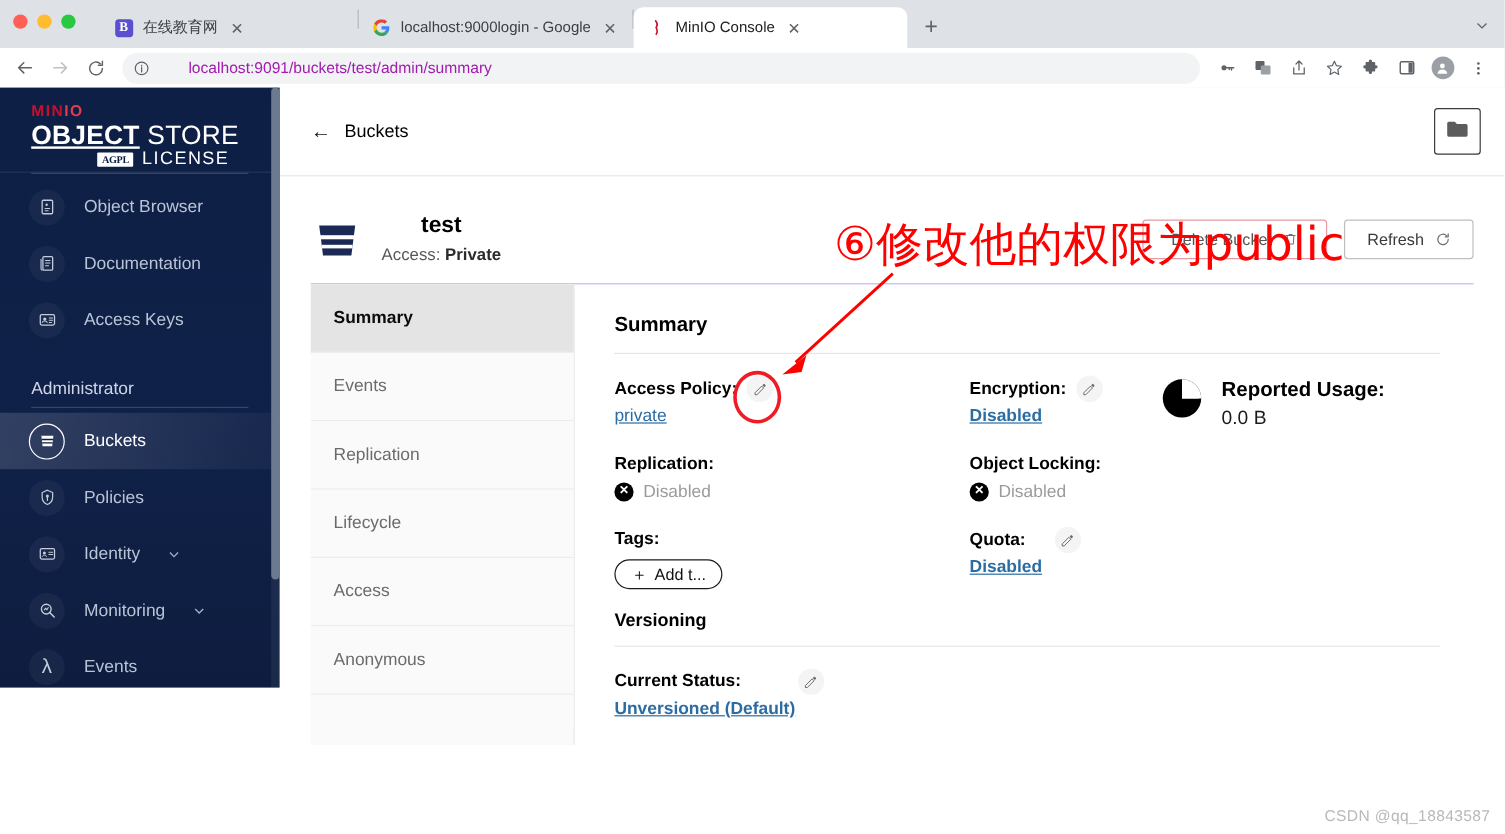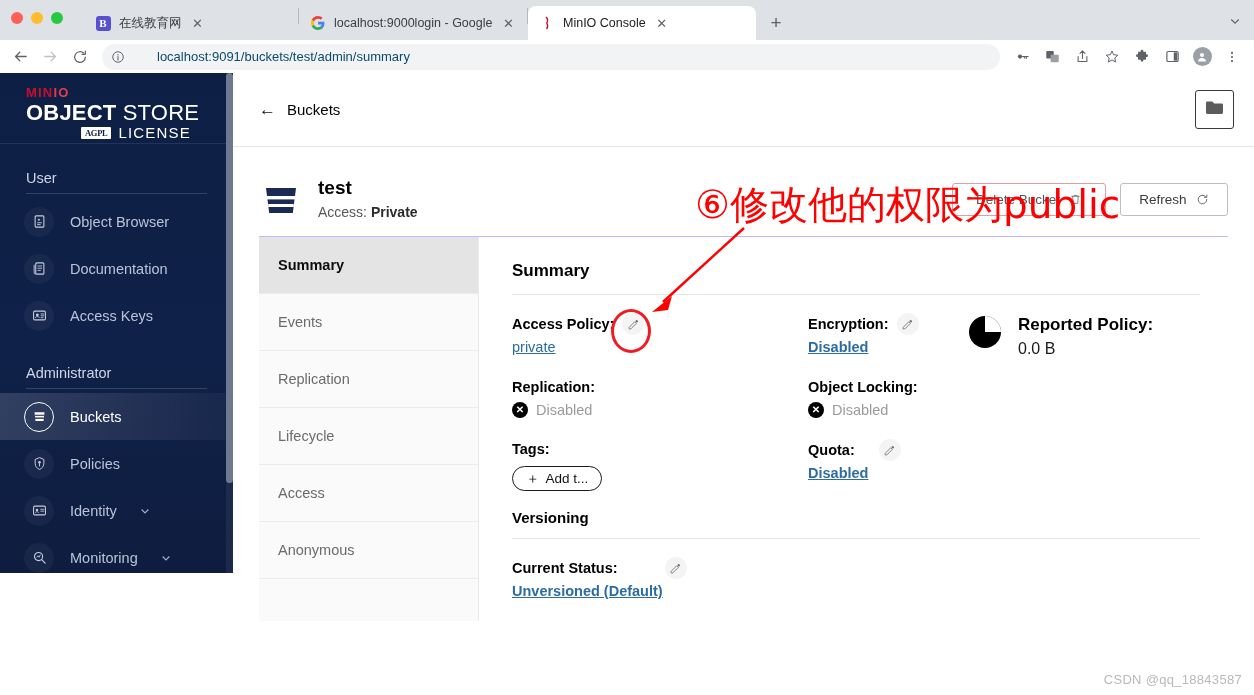--- a/index.html
+++ b/index.html
@@ -80,21 +80,21 @@
     display: flex; align-items: center; justify-content: center;
     color: #5f6368; flex: 0 0 auto;
   }
   .tb-btn.disabled { color: #bdc1c6; }
   .omnibox {
     flex: 1 1 auto; height: 26px; background: #f1f3f4; border-radius: 13px;
     display: flex; align-items: center; padding: 0 10px 0 9px; gap: 8px;
     margin: 0 6px; min-width: 0;
   }
   .omnibox .url {
-    font-size: 13px; color: #0c4a6e; white-space: nowrap;
+    font-size: 13px; color: #a21caf; white-space: nowrap;
     overflow: hidden; text-overflow: ellipsis; padding-left: 24px;
   }
   .omni-icons { display: flex; align-items: center; gap: 2px; margin-left: auto; }
   .av {
     width: 19px; height: 19px; border-radius: 50%; background: #9aa0a6;
     display: flex; align-items: center; justify-content: center;
   }
 
   
   .app {
@@ -111,21 +111,21 @@
   .logo-box {
     height: 71px; padding: 13px 0 0 26px;
     border-bottom: 1px solid rgba(255,255,255,0.09);
   }
   .logo-mini { font-size: 13px; letter-spacing: 1.2px; font-weight: bold; color: #c8102e; line-height: 14px; }
   .logo-mini .o { color: #e23b52; }
   .logo-store {
     font-size: 22px; color: #ffffff; letter-spacing: 0.2px; line-height: 25px;
     font-weight: 300; white-space: nowrap;
   }
-  .logo-store b { font-weight: 800; }
+  .logo-store b { font-weight: 800; text-decoration: underline; }
   .logo-lic { display: flex; align-items: center; gap: 7px; margin-top: -1px; padding-left: 55px; }
   .agpl {
     background: #fff; color: #0d1f44; font-size: 8.5px; font-weight: bold;
     padding: 1px 4px; border-radius: 1px; line-height: 10px;
     font-family: "Liberation Serif", serif; letter-spacing: -0.3px;
   }
   .lic-word { font-size: 15px; color: #fff; letter-spacing: 1.2px; font-weight: 300; }
 
   .nav-section { padding: 0 0 0 0; }
   .nav-head {
@@ -171,21 +171,21 @@
   .back-link { display: flex; align-items: center; gap: 11px; color: #000; font-size: 15px; }
   .arrow-left { font-size: 17px; line-height: 1; color: #111; }
   .head-spacer { flex: 1 1 auto; }
   .folder-btn {
     width: 39px; height: 39px; border: 1px solid #3a3a3a; border-radius: 3px;
     display: flex; align-items: center; justify-content: center; background: #fff;
   }
 
   .content { flex: 1 1 auto; padding: 30px 26px 0 26px; position: relative; }
 
-  .bucket-head { display: flex; align-items: center; gap: 15px; margin-bottom: 14px; }
+  .bucket-head { display: flex; align-items: center; gap: 15px; margin-bottom: 14px; text-align: center; }
   .bucket-ico { width: 44px; height: 44px; flex: 0 0 44px; }
   .bucket-name { font-size: 19px; font-weight: bold; color: #000; line-height: 22px; }
   .bucket-access { font-size: 14px; color: #575757; line-height: 20px; margin-top: 3px; }
   .bucket-access b { color: #2b2b2b; }
   .head-actions { margin-left: auto; display: flex; gap: 14px; align-items: center; }
   .btn {
     height: 33px; padding: 0 12px; border-radius: 3px; background: #fff;
     display: flex; align-items: center; gap: 9px; font-size: 13.5px; color: #3a3a3a;
     border: 1px solid #bfbfbf;
   }
@@ -410,21 +410,20 @@
         <div class="logo-store">
           <b>OBJECT</b> <span>STORE</span>
         </div>
         <div class="logo-lic">
           <span class="agpl">AGPL</span>
           <span class="lic-word">LICENSE</span>
         </div>
       </div>
 
       <div class="nav-section">
-        <div class="nav-head">User</div>
         <div class="nav-rule"></div>
 
         <div class="nav-item">
           <span class="nav-ico">
             <svg width="15" height="15" viewBox="0 0 24 24">
               <rect x="5" y="3" width="14" height="18" rx="1.6" stroke="currentColor" stroke-width="1.7" fill="none"></rect>
               <circle cx="11" cy="9" r="1.6" fill="currentColor"></circle>
               <path d="M9 14h6M9 17h4" stroke="currentColor" stroke-width="1.5" stroke-linecap="round"></path>
             </svg>
           </span>
@@ -676,21 +675,21 @@
 
               <div class="col-c">
                 <span class="pie">
                   <svg width="34" height="34" viewBox="0 0 34 34">
                     <circle cx="17" cy="17" r="16" fill="#000000"></circle>
                     <path d="M17 17 L17 1 A16 16 0 0 1 33 17 Z" fill="#ffffff"></path>
                     <path d="M17 17 L17 3 A14 14 0 0 1 31 17 Z" fill="#ffffff"></path>
                   </svg>
                 </span>
                 <div>
-                  <div class="usage-title">Reported Policy:</div>
+                  <div class="usage-title">Reported Usage:</div>
                   <div class="usage-val">0.0 B</div>
                 </div>
               </div>
             </div>
 
             <div>
               <div class="versioning-title">Versioning</div>
               <div class="sec-rule"></div>
               <div class="field">
                 <div class="field-label">

